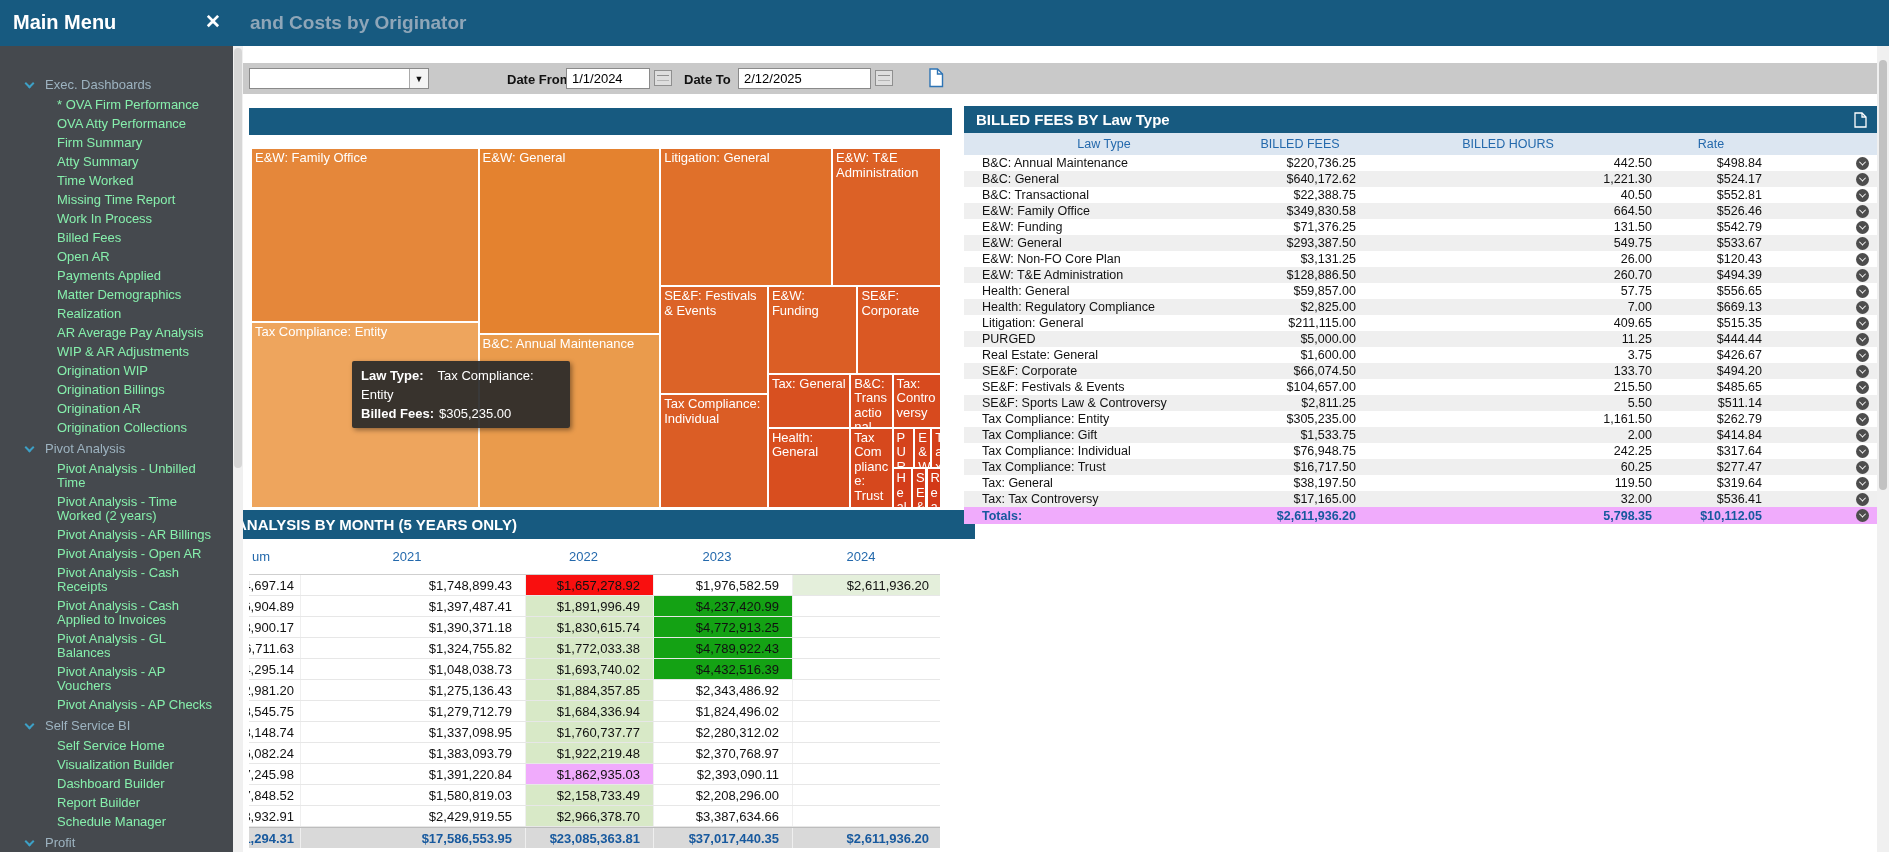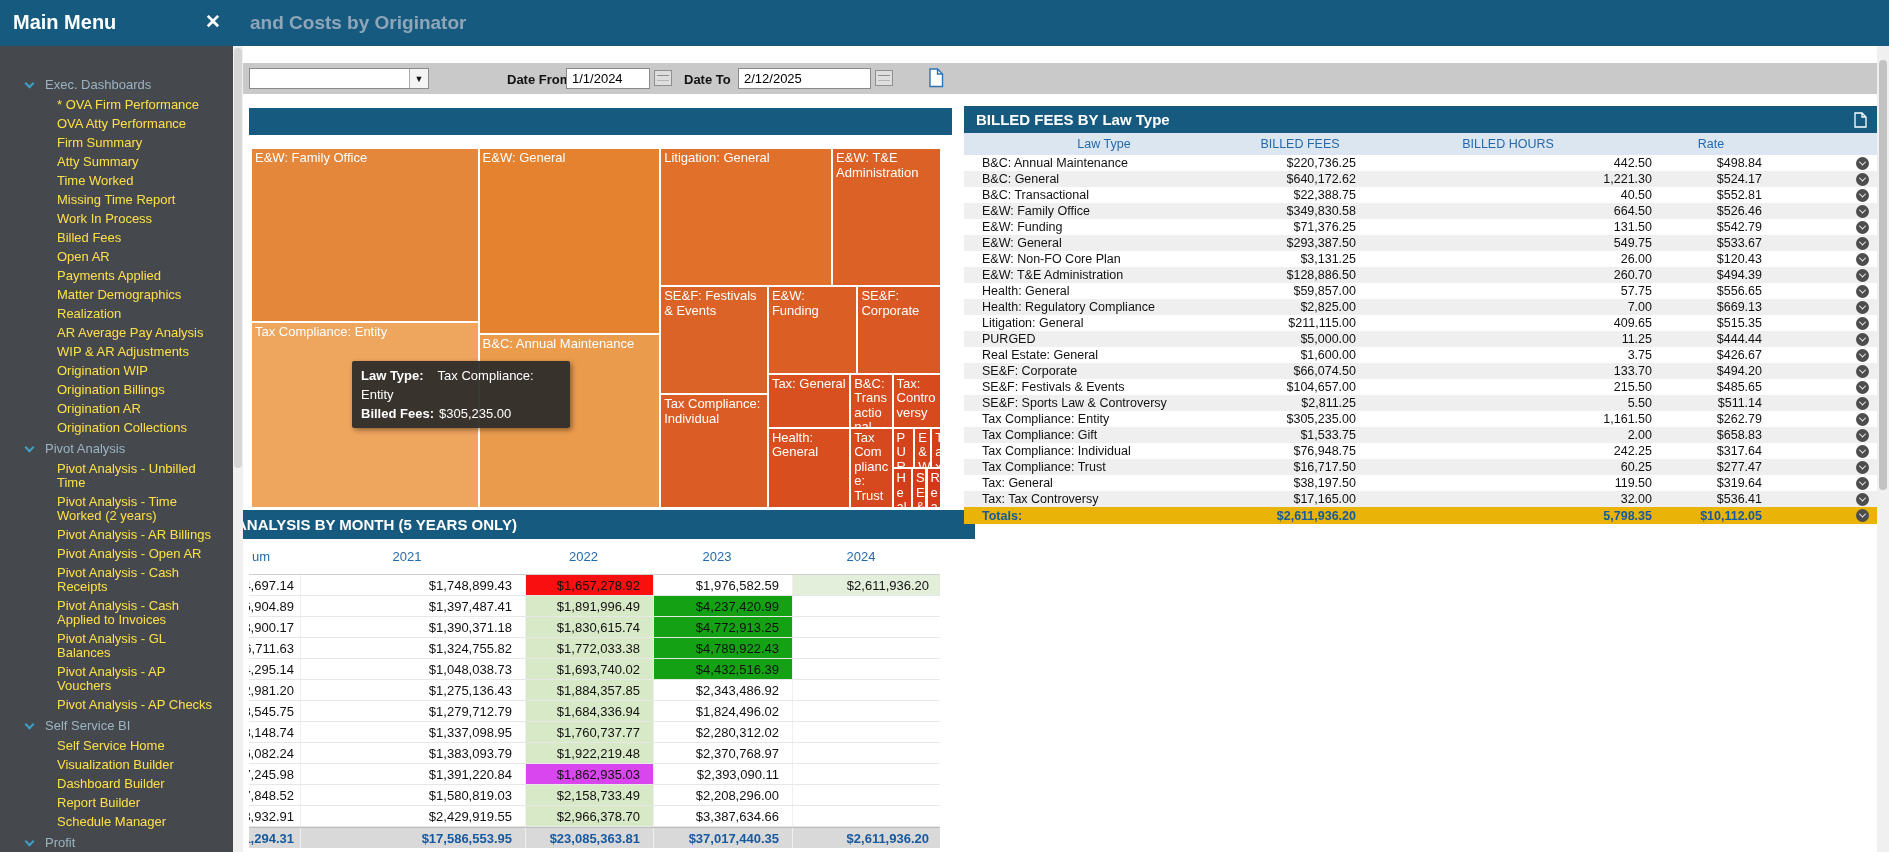--- a/index.html
+++ b/index.html
@@ -10,21 +10,21 @@
   .topbar { position:absolute; left:0; top:0; width:1889px; height:46px; background:#175a80; z-index:30; }
   .menu-title { position:absolute; left:13px; top:11px; font-size:20px; font-weight:bold; color:#fff; }
   .close-x { position:absolute; left:205px; top:10px; font-size:19px; font-weight:bold; color:#fff; cursor:pointer; }
   .page-title { position:absolute; left:250px; top:12px; font-size:19px; font-weight:bold; color:#8fa6b8; }
 
   
   .sidebar { position:absolute; left:0; top:46px; width:233px; height:806px; background:#45494e; z-index:20; overflow:hidden; }
   .sb-menu { padding-top:28px; }
   .sb-section { padding:4px 0 4px 26px; font-size:13px; line-height:14px; color:#9db3c0; cursor:pointer; }
   .sb-chev { display:inline-block; width:7px; height:7px; border-right:2px solid #3da0c6; border-bottom:2px solid #3da0c6; transform:rotate(45deg); margin-right:12px; vertical-align:2px; }
-  .sb-item { padding:2px 12px 3px 57px; font-size:13px; line-height:14px; color:#fde047; cursor:pointer; }
+  .sb-item { padding:2px 12px 3px 57px; font-size:13px; line-height:14px; color:#86efac; cursor:pointer; }
   .sb-scrollbar { position:absolute; left:233px; top:46px; width:10px; height:806px; background:#f0f0f0; z-index:21; }
   .sb-scrollbar .thumb { position:absolute; left:1px; top:2px; width:8px; height:420px; background:#d6d6d6; border-radius:4px; }
 
   
   .filterbar { position:absolute; left:243px; top:63px; width:1634px; height:31px; background:#c9c9c9; z-index:5; }
   .dropdown { position:absolute; left:6px; top:5px; width:180px; height:21px; background:#fff; border:1px solid #8a8a8a; display:flex; align-items:center; cursor:pointer; }
   .dd-text { flex:1; font-size:13px; padding-left:5px; color:#000; }
   .dd-arrow { width:19px; height:100%; display:flex; align-items:center; justify-content:center; font-size:9px; color:#111; border-left:1px solid #aaa; background:#f4f4f4; }
   .flabel { position:absolute; top:9px; font-size:13px; font-weight:bold; color:#111; }
   #lbl-from { left:264px; } #lbl-to { left:441px; }
@@ -64,21 +64,21 @@
   .c1 { width:225px; padding-right:13px; }
   .c2 { width:128px; padding-right:13px; }
   .c3 { width:139px; padding-right:13px; }
   .c4 { width:147px; padding-right:11px; border-right:none; }
 
   
   .bf-table { position:absolute; left:964px; top:133px; width:913px; font-size:12.5px; color:#111; }
   .bf-hrow { display:flex; height:22px; background:#dce6f1; color:#2469ac; }
   .bf-row { display:flex; height:16px; background:#fff; cursor:pointer; }
   .bf-row.alt { background:#efefef; }
-  .bf-trow { display:flex; height:17px; background:#eab308; color:#17599e; font-weight:bold; }
+  .bf-trow { display:flex; height:17px; background:#f0abfc; color:#17599e; font-weight:bold; }
   .bf-cell { display:flex; align-items:center; overflow:hidden; }
   .law   { width:280px; padding-left:18px; }
   .fees  { width:120px; justify-content:flex-end; padding-right:8px; }
   .hours { width:296px; justify-content:flex-end; padding-right:8px; }
   .rate  { width:110px; justify-content:flex-end; padding-right:8px; }
   .iconc { width:107px; justify-content:flex-end; padding-right:8px; }
   .bf-hrow .bf-cell { justify-content:center; padding-left:0; }
   .chev-circle { width:13px; height:13px; border-radius:50%; background:#4d4d4d; display:inline-flex; align-items:center; justify-content:center; cursor:pointer; flex:none; }
   .chev-v { width:5px; height:5px; border-right:1.5px solid #fff; border-bottom:1.5px solid #fff; transform:rotate(45deg) translate(-1px,-1px); }
 
@@ -306,21 +306,21 @@
         <div class="a-row">
           <div class="a-cell c0">6,082.24</div>
           <div class="a-cell c1">$1,383,093.79</div>
           <div class="a-cell c2" style="background: rgb(216, 233, 199);">$1,922,219.48</div>
           <div class="a-cell c3">$2,370,768.97</div>
           <div class="a-cell c4"></div>
         </div>
         <div class="a-row">
           <div class="a-cell c0">7,245.98</div>
           <div class="a-cell c1">$1,391,220.84</div>
-          <div class="a-cell c2" style="background: #d946ef;">$1,862,935.03</div>
+          <div class="a-cell c2" style="background: #f0abfc;">$1,862,935.03</div>
           <div class="a-cell c3">$2,393,090.11</div>
           <div class="a-cell c4"></div>
         </div>
         <div class="a-row">
           <div class="a-cell c0">7,848.52</div>
           <div class="a-cell c1">$1,580,819.03</div>
           <div class="a-cell c2" style="background: rgb(216, 233, 199);">$2,158,733.49</div>
           <div class="a-cell c3">$2,208,296.00</div>
           <div class="a-cell c4"></div>
         </div>
@@ -543,21 +543,21 @@
           <div class="bf-cell iconc">
             <span class="chev-circle">
               <span class="chev-v"></span>
             </span>
           </div>
         </div>
         <div class="bf-row alt">
           <div class="bf-cell law">Tax Compliance: Gift</div>
           <div class="bf-cell fees">$1,533.75</div>
           <div class="bf-cell hours">2.00</div>
-          <div class="bf-cell rate">$658.83</div>
+          <div class="bf-cell rate">$414.84</div>
           <div class="bf-cell iconc">
             <span class="chev-circle">
               <span class="chev-v"></span>
             </span>
           </div>
         </div>
         <div class="bf-row">
           <div class="bf-cell law">Tax Compliance: Individual</div>
           <div class="bf-cell fees">$76,948.75</div>
           <div class="bf-cell hours">242.25</div>

